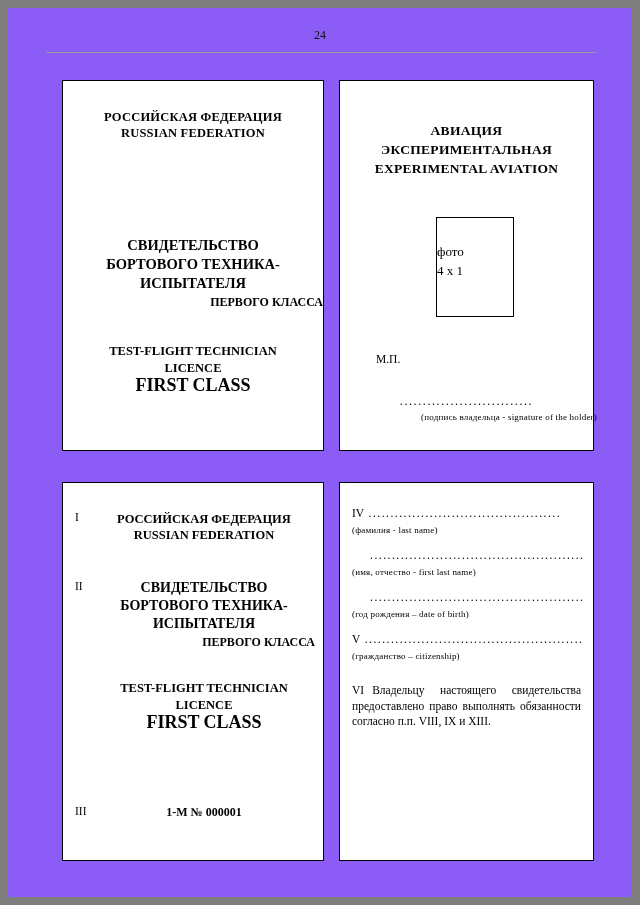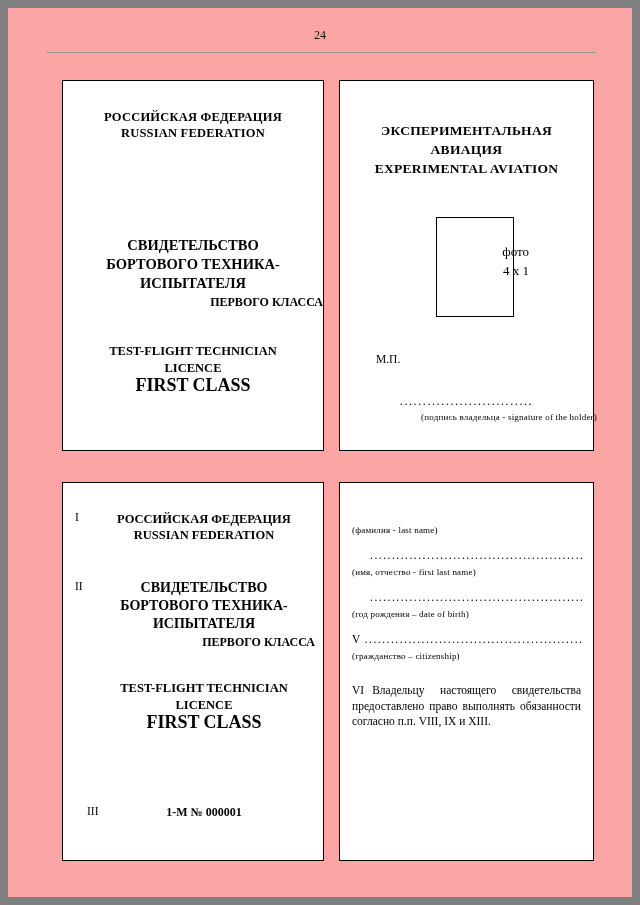--- a/index.html
+++ b/index.html
@@ -12,21 +12,21 @@
     height: 905px;
     overflow: hidden;
     font-family: "Liberation Serif", serif;
   }
   .page {
     position: absolute;
     left: 8px;
     top: 8px;
     width: 624px;
     height: 889px;
-    background: #fca5a5;
+    background: #8b5cf6;
     box-sizing: border-box;
   }
   .page-number {
     position: absolute;
     top: 20px;
     left: 0;
     width: 100%;
     text-align: center;
     font-size: 12px;
     color: #111;
@@ -107,23 +107,23 @@
     position: absolute;
     left: 96px;
     top: 136px;
     width: 78px;
     height: 100px;
     border: 1px solid #000;
     box-sizing: border-box;
   }
   .photo-text {
     position: absolute;
-    left: 16px; width: 100%;
+    left: 0; width: 100%;
     top: 24px;
-    text-align: right;
+    text-align: left;
     font-size: 13px;
     line-height: 19px;
   }
   .mp {
     position: absolute;
     left: 36px;
     top: 272px;
     font-size: 11.5px;
   }
   .sig-dots {
@@ -243,22 +243,22 @@
 
     <div class="t-title-en ctr">
       <div>TEST-FLIGHT TECHNICIAN</div>
       <div>LICENCE</div>
       <div class="t-class-en">FIRST CLASS</div>
     </div>
   </div>
 
   <div class="card" id="card-tr">
     <div class="t-exp-av ctr">
+      <div>АВИАЦИЯ</div>
       <div>ЭКСПЕРИМЕНТАЛЬНАЯ</div>
-      <div>АВИАЦИЯ</div>
       <div>EXPERIMENTAL AVIATION</div>
     </div>
 
     <div class="photo-box">
       <div class="photo-text">
         <div>фото</div>
         <div>4 х 1</div>
       </div>
     </div>
 
@@ -282,26 +282,30 @@
       <div>ИСПЫТАТЕЛЯ</div>
       <div class="t-class-ru">ПЕРВОГО КЛАССА</div>
     </div>
 
     <div class="bl-title-en">
       <div>TEST-FLIGHT TECHNICIAN</div>
       <div>LICENCE</div>
       <div class="t-class-en">FIRST CLASS</div>
     </div>
 
-    <div class="roman" style="top:322px;margin-left:12px;">III</div>
+    <div class="roman" style="top:322px;">III</div>
     <div class="bl-serial">1-М № 000001</div>
   </div>
 
   <div class="card" id="card-br">
 
+    <div class="br-line" style="top:24px;">
+      <span class="rn">IV</span>
+      <span>............................................</span>
+    </div>
     <div class="br-caption" style="top:42px;">(фамилия - last name)</div>
 
     <div class="br-line" style="top:66px; padding-left:18px;">
       <span>...........................................................</span>
     </div>
     <div class="br-caption" style="top:84px;">(имя, отчество - first last name)</div>
 
     <div class="br-line" style="top:108px; padding-left:18px;">
       <span>...........................................................</span>
     </div>

